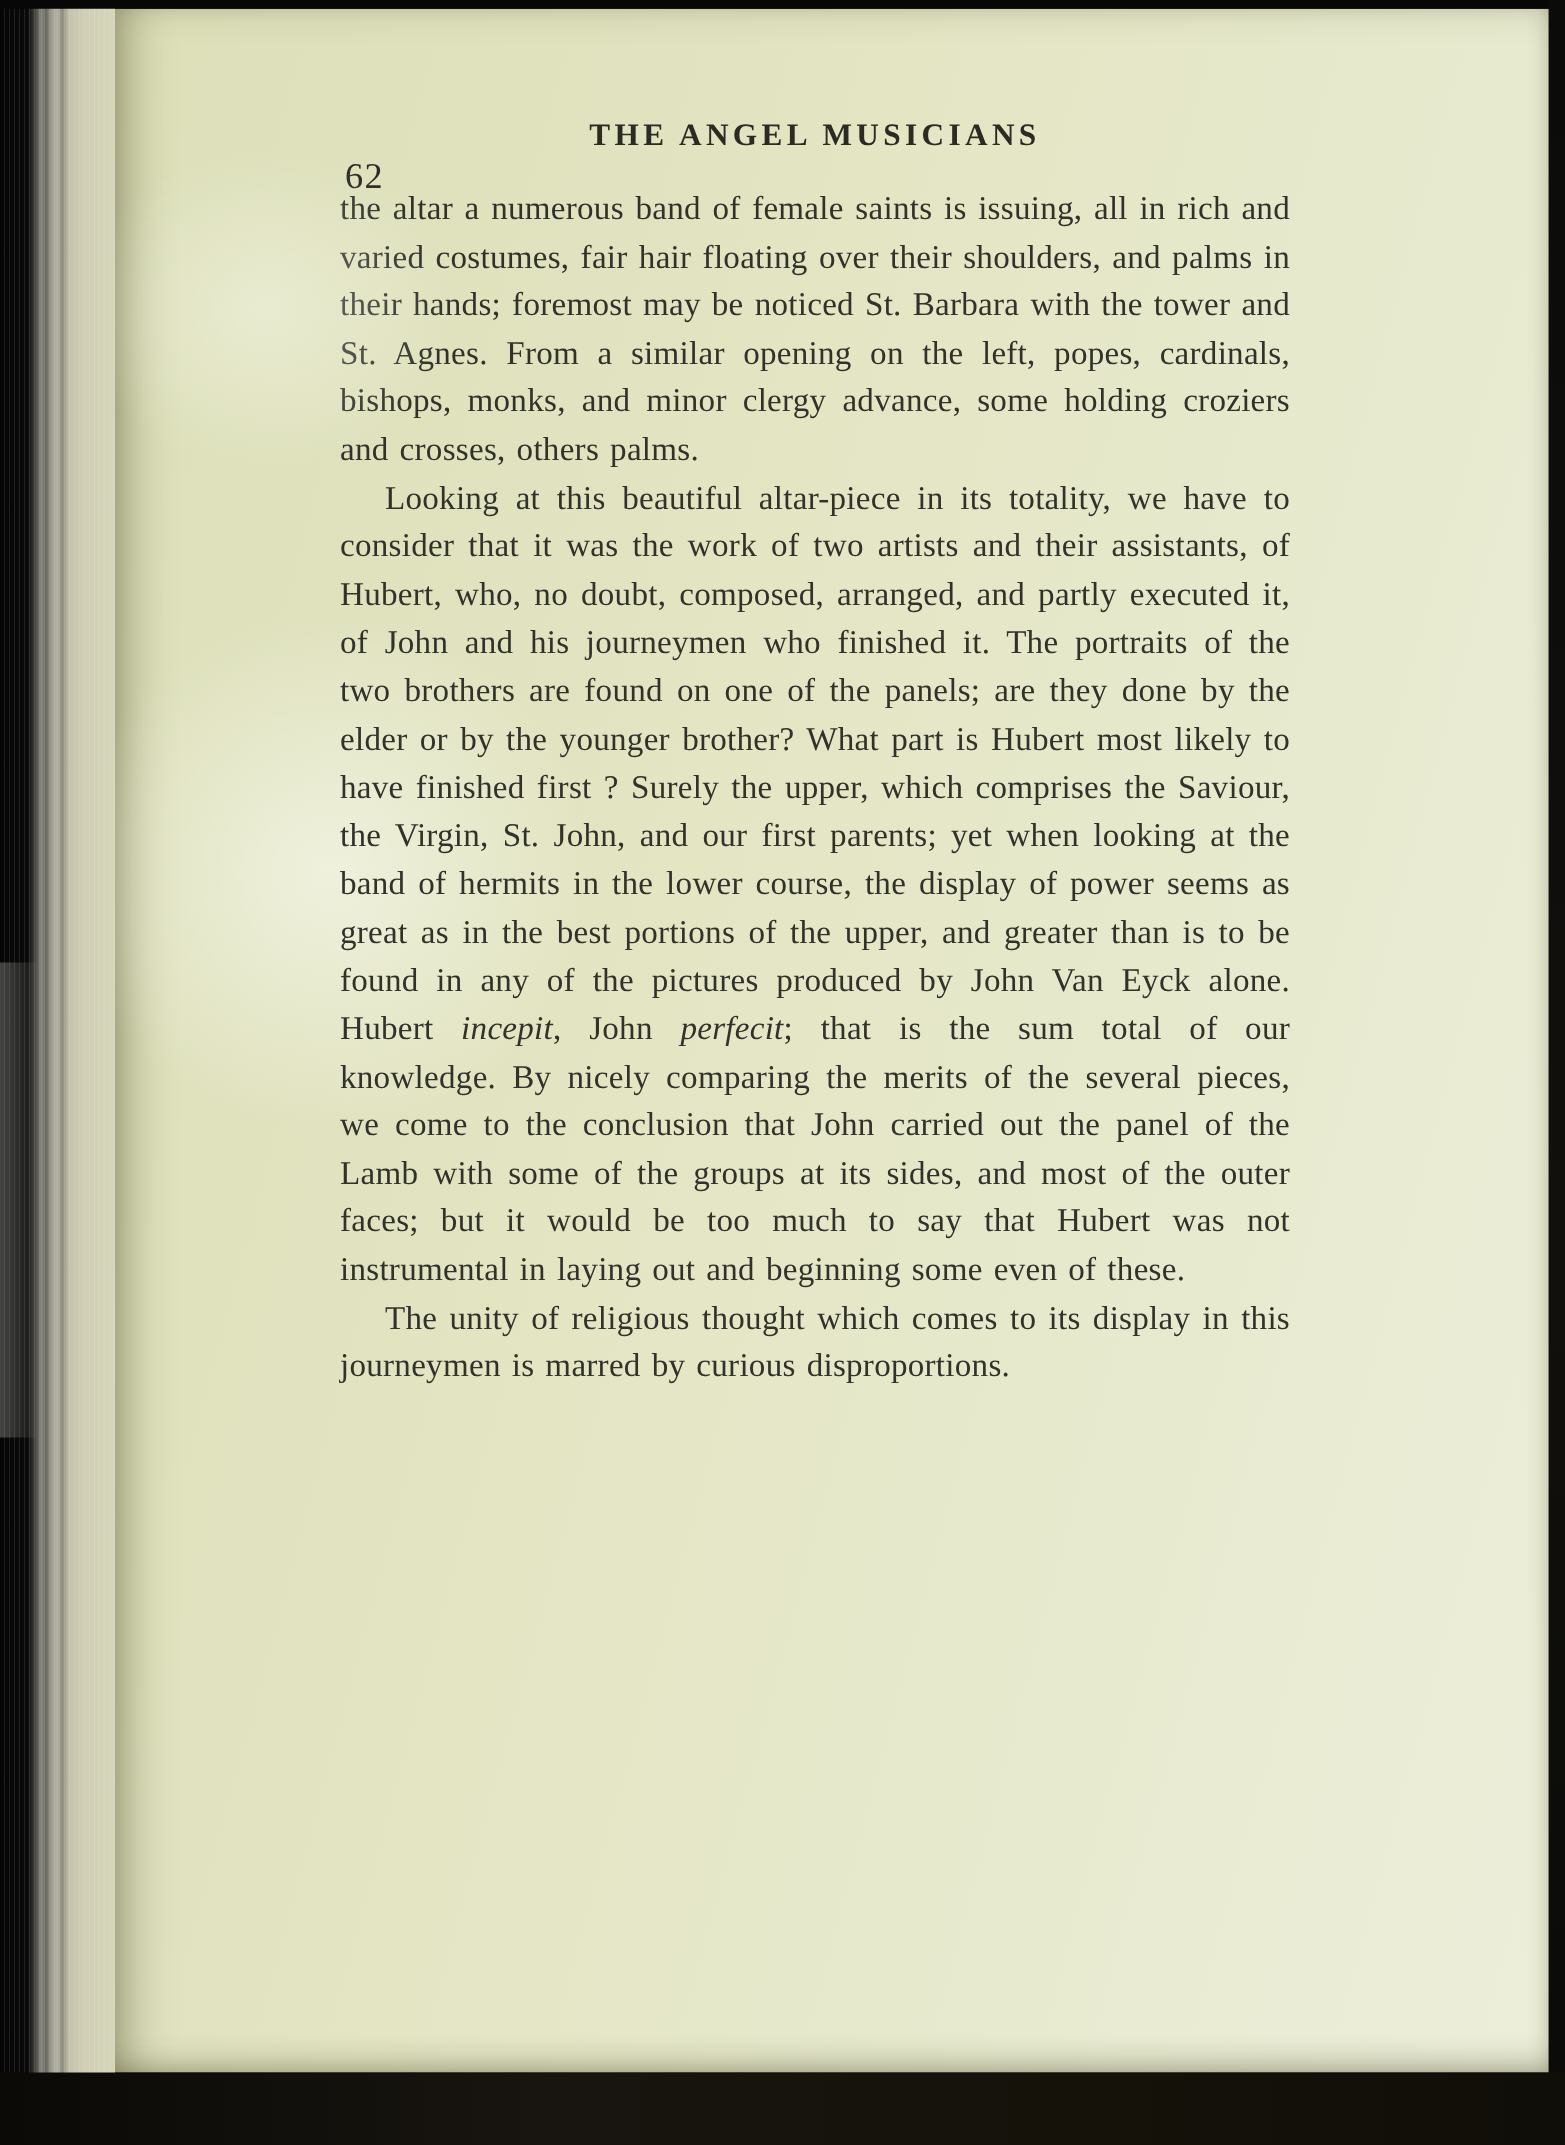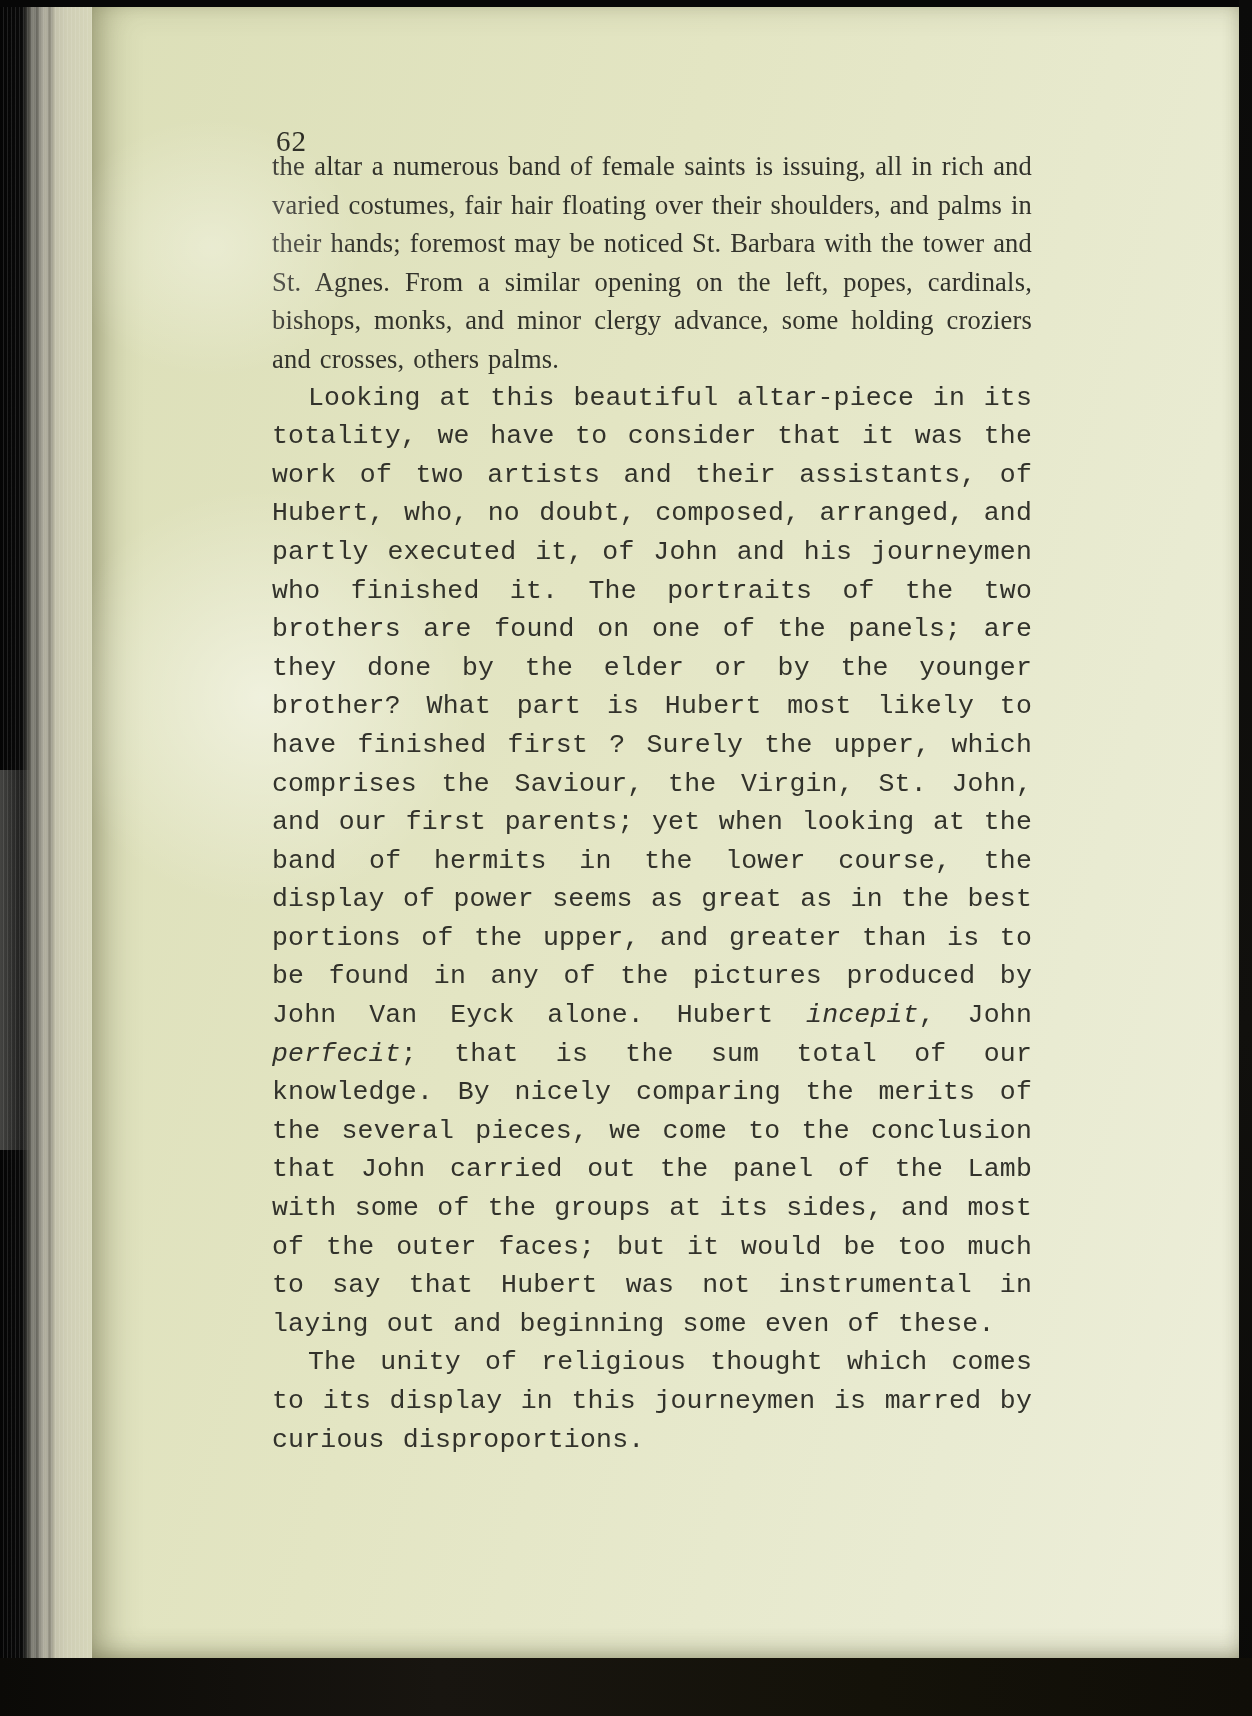--- a/index.html
+++ b/index.html
@@ -100,32 +100,33 @@
   }
   .body p {
     margin: 0;
     font-size: 26.5px;
     line-height: 38.6px;
     text-align: justify;
     word-spacing: 2px;
     letter-spacing: 0.2px;
     color: #32322b;
   }
-  .body p.indent { text-indent: 36px; font-family: Liberation Mono, monospace; }
+  .body p.indent { text-indent: 36px; }
   .body i { font-style: italic; }
 </style>
 </head>
 <body>
 
 <div class="scan">
 
   <div class="page">
     <div class="content">
       <div class="header">
         <span class="pagenum">62</span>
+        <span class="title">THE ANGEL MUSICIANS</span>
       </div>
       <div class="body" id="text-body">
           <p class=""><span>the altar a numerous band of female saints is issuing, all in rich and varied costumes, fair hair floating over their shoulders, and palms in their hands; foremost may be noticed St. Barbara with the tower and St. Agnes.  From a similar opening on the left, popes, cardinals, bishops, monks, and minor clergy advance, some holding croziers and crosses, others palms.</span></p>
           <p class="indent"><span>Looking at this beautiful altar-piece in its totality, we have to consider that it was the work of two artists and their assistants, of Hubert, who, no doubt, composed, arranged, and partly executed it, of John and his journeymen who finished it.  The portraits of the two brothers are found on one of the panels; are they done by the elder or by the younger brother?  What part is Hubert most likely to have finished first ?  Surely the upper, which comprises the Saviour, the Virgin, St. John, and our first parents; yet when looking at the band of hermits in the lower course, the display of power seems as great as in the best portions of the upper, and greater than is to be found in any of the pictures produced by John Van Eyck alone.  Hubert </span><i>incepit</i><span>, John </span><i>perfecit</i><span>; that is the sum total of our knowledge.  By nicely comparing the merits of the several pieces, we come to the conclusion that John carried out the panel of the Lamb with some of the groups at its sides, and most of the outer faces; but it would be too much to say that Hubert was not instrumental in laying out and beginning some even of these.</span></p>
           <p class="indent"><span>The unity of religious thought which comes to its display in this journeymen is marred by curious disproportions.</span></p>
         </div>
     </div>
   </div>
 
   <div class="edge-left">

